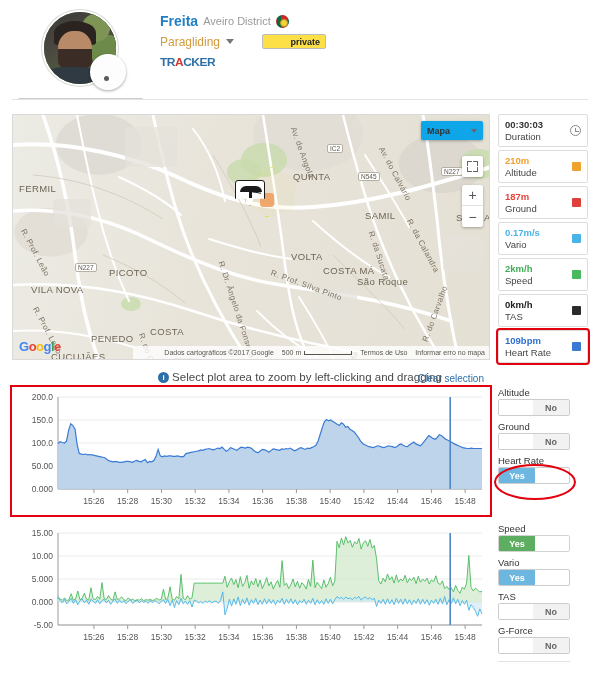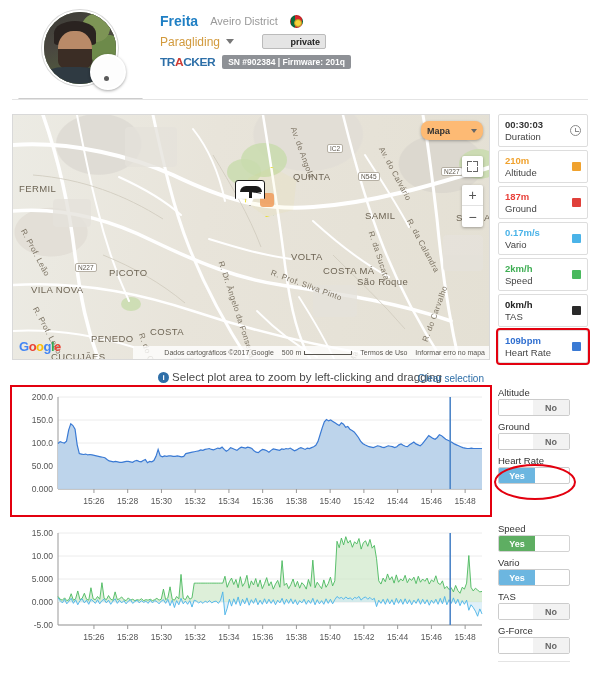--- a/index.html
+++ b/index.html
@@ -54,36 +54,36 @@
   .actions-btn {
     margin-top:12px; display:flex; width:125px; height:19px;
     border:1px solid #ccc; border-radius:3px; background:#fff;
     font-size:10px; color:#444; overflow:hidden;
   }
   .actions-btn .lbl { flex:1; display:flex; align-items:center; justify-content:center; }
   .actions-btn .cv { width:32px; border-left:1px solid #ccc;
     display:flex; align-items:center; justify-content:center; font-size:8px; color:#555; }
 
   .info-col { padding-top:3px; }
-  .line1 { display:flex; align-items:center; gap:12px; margin-bottom:5px; }
+  .line1 { display:flex; align-items:center; gap:5px; margin-bottom:5px; }
   .site-name { color:#1f7fc4; font-size:14px; font-weight:bold; }
   .district { color:#9a9a9a; font-size:11px; }
   .flag { width:13px; height:13px; border-radius:50%;
     background:conic-gradient(from 180deg at 38% 50%, #0a6b3d 0 50%, #d7262b 0 100%);
     border:1px solid rgba(0,0,0,.15); position:relative; }
   .flag:after{ content:""; position:absolute; left:31%; top:28%; width:6px; height:6px;
     border-radius:50%; background:#f5d33a; border:1px solid #b99b20; }
   .date-line { font-size:11.5px; color:#333; margin-bottom:6px; font-weight:500; }
   .line3 { display:flex; align-items:center; gap:6px; margin-bottom:6px; }
   .activity { color:#d29a3d; font-size:12px; }
   .caret-down { width:0;height:0;border-left:4px solid transparent;border-right:4px solid transparent;
     border-top:5px solid #777; }
   .priv-btn {
     margin-left:22px; width:64px; height:15px; border:1px solid #bbb; border-radius:2px;
-    background:#e5e5e5; display:flex; align-items:center; justify-content:flex-end;
+    background:#fde047; display:flex; align-items:center; justify-content:flex-end;
     padding-right:5px; font-size:9px; color:#222; font-weight:bold;
   }
   .line4 { display:flex; align-items:center; gap:7px; }
   .tracker-logo { font-size:12px; font-weight:bold; letter-spacing:-.5px;
     color:#2d6fa8; font-family:"Liberation Sans", sans-serif; position:relative;
     transform:scaleY(.92); }
   .tracker-logo .acc { color:#cf3b32; }
   .sn-badge { background:#8e9196; color:#fff; font-size:8.5px; font-weight:bold;
     padding:2px 6px; border-radius:2px; }
   .hdr-rule { position:absolute; left:12px; right:12px; top:99px; height:1px; background:#e4e4e4; }
@@ -131,22 +131,22 @@
   .gmap-logo { position:absolute; left:6px; bottom:5px; font-size:13px; font-weight:bold;
     letter-spacing:-.5px; }
   .gmap-logo .b1{color:#4285f4}.gmap-logo .r1{color:#ea4335}.gmap-logo .y1{color:#fbbc05}
   .gmap-logo .b2{color:#4285f4}.gmap-logo .g1{color:#34a853}.gmap-logo .r2{color:#ea4335}
   .map-foot { position:absolute; right:0; bottom:0; left:120px; height:13px;
     background:rgba(255,255,255,.78); display:flex; align-items:center; gap:8px;
     font-size:7px; color:#57544e; padding:0 4px; justify-content:flex-end; }
   .scalebar { display:flex; align-items:center; gap:3px; }
   .scalebar .bar { width:48px; height:4px; border:1px solid #57544e; border-top:none; }
   .maptype {
-    position:absolute; right:6px; top:6px; width:62px; height:19px; background:#fdba74;
-    border-radius:8px; box-shadow:0 1px 3px rgba(0,0,0,.3);
+    position:absolute; right:6px; top:6px; width:62px; height:19px; background:#0ea5e9;
+    border-radius:2px; box-shadow:0 1px 3px rgba(0,0,0,.3);
     display:flex; align-items:center; padding:0 6px; font-size:9px; color:#333; font-weight:bold;
   }
   .maptype .cv { margin-left:auto; width:0;height:0;border-left:3.5px solid transparent;
     border-right:3.5px solid transparent;border-top:4px solid #666; }
   .fullscreen-btn { position:absolute; right:6px; top:41px; width:21px; height:21px; background:#fff;
     border-radius:2px; box-shadow:0 1px 3px rgba(0,0,0,.3); }
   .fullscreen-btn span { position:absolute; width:5px; height:5px; }
   .fs-tl{left:5px;top:5px;border-left:1.5px solid #666;border-top:1.5px solid #666;}
   .fs-tr{right:5px;top:5px;border-right:1.5px solid #666;border-top:1.5px solid #666;}
   .fs-bl{left:5px;bottom:5px;border-left:1.5px solid #666;border-bottom:1.5px solid #666;}
@@ -234,21 +234,20 @@
     </div>
     <div class="line3">
       <span class="activity">Paragliding</span>
       <span class="caret-down"></span>
       <span class="priv-btn">
         <span>private</span>
       </span>
     </div>
     <div class="line4">
       <span class="tracker-logo"><span>TR</span><span class="acc">A</span><span>CKER</span></span>
-      <span class="sn-badge">SN #902384  |  Firmware: 201q</span>
     </div>
   </div>
   <div class="hdr-rule"></div>
 </div>
 
 <div class="map-row">
 
   <div class="map">
     <div class="map-bg"></div>
 

